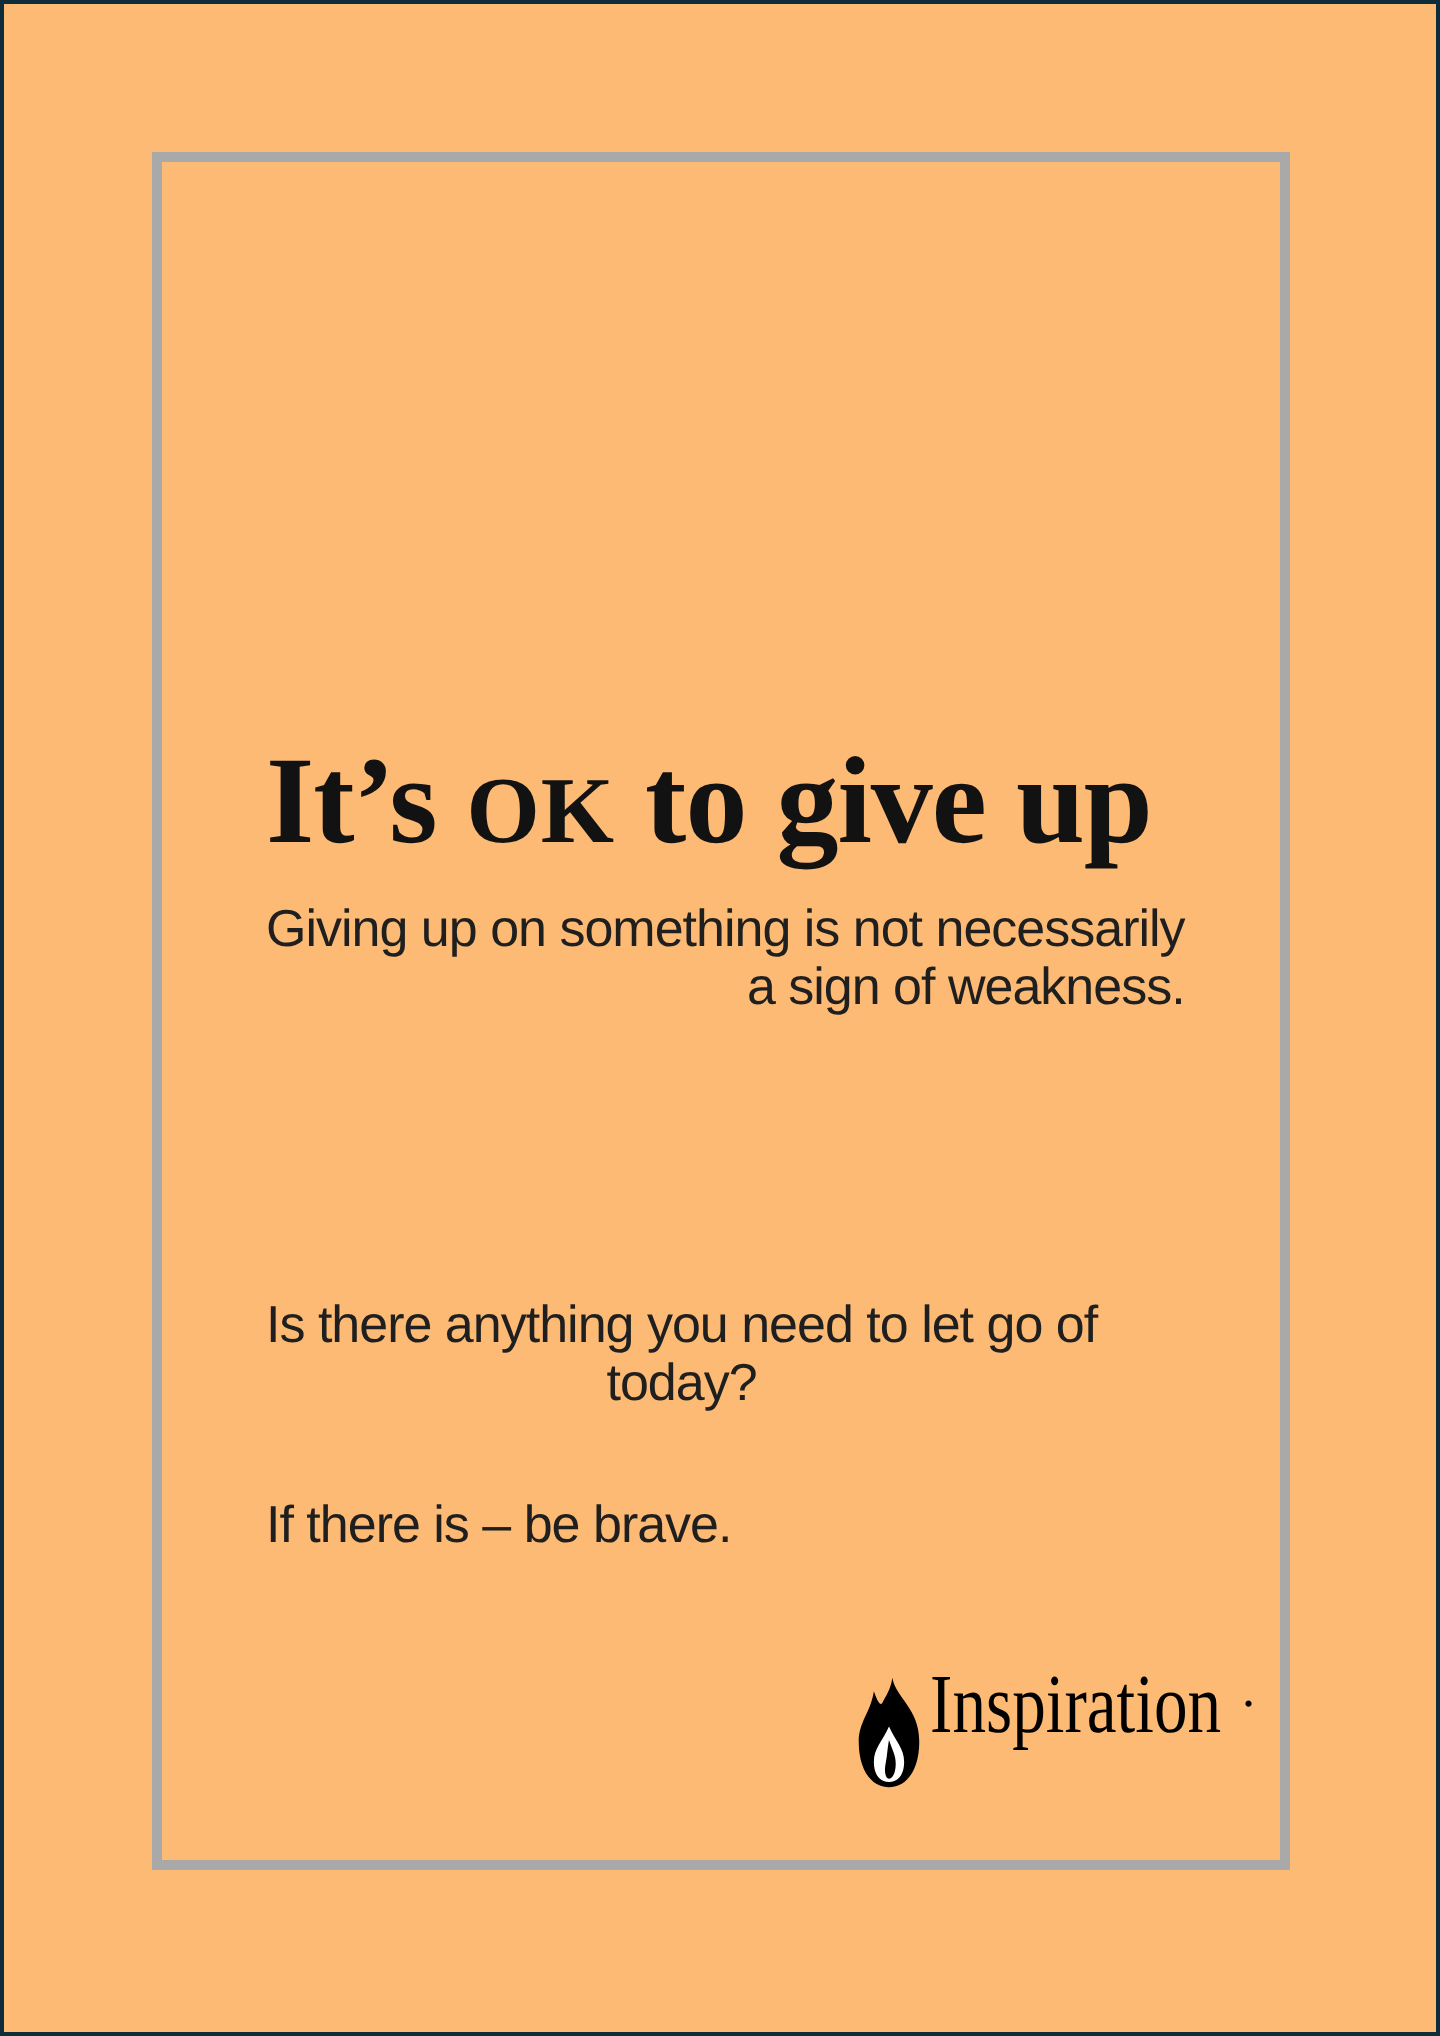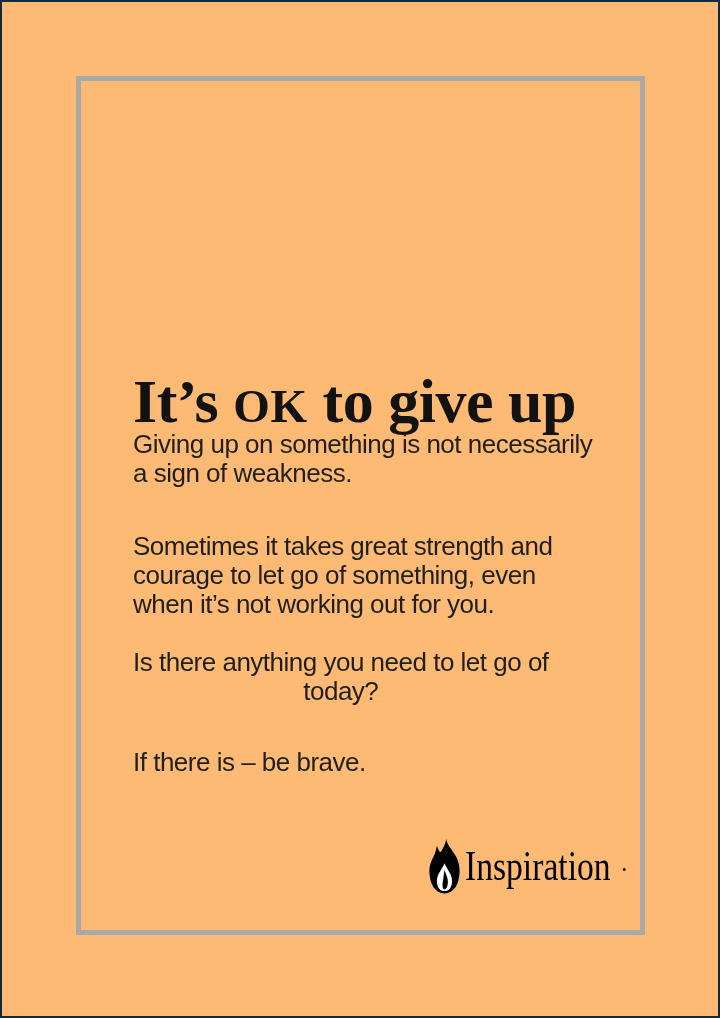--- a/index.html
+++ b/index.html
@@ -45,31 +45,31 @@
 
   .para {
     position: absolute;
     left: 131px;
     font-size: 26px;
     line-height: 29px;
     letter-spacing: -0.5px;
     color: #1f1f1f;
     white-space: pre;
   }
-  .para.p1 { top: 428px; }
+  .para.p1 { top: 448px; text-align: right; }
   .para.p2 { top: 530px; }
   .para.p3 { top: 646px; text-align: center; }
   .para.p4 { top: 746px; text-align: right; }
 
   .logo {
     position: absolute;
     left: 424px;
     top: 830px;
     display: flex;
-    align-items: center;
+    align-items: flex-start;
   }
   .logo .flame { 
     width: 37px;
     height: 71px;
     margin-bottom: 2px;
     flex: 0 0 auto;
   }
   .logo .brand {
     font-family: "Liberation Serif", serif;
     font-size: 42px;
@@ -94,23 +94,20 @@
 <body>
 
 <div class="page">
 
   <div class="frame"></div>
 
   <h1 class="title"><span>It’s </span><span class="ok">OK</span><span> to give up</span></h1>
 
   <div class="para p1">Giving up on something is not necessarily
 a sign of weakness.</div>
-  <div class="para p2">Sometimes it takes great strength and
-courage to let go of something, even
-when it’s not working out for you.</div>
   <div class="para p3">Is there anything you need to let go of
 today?</div>
   <div class="para p4">If there is – be brave.</div>
 
   <div class="logo">
     <svg class="flame" viewBox="0 0 44 70" xmlns="http://www.w3.org/2000/svg" aria-hidden="true">
       <path fill="#000000" d="M24 1
         C26 13 40 19 40 39
         C40 55 33 66 22 66
         C11 66 4 55 4 39

